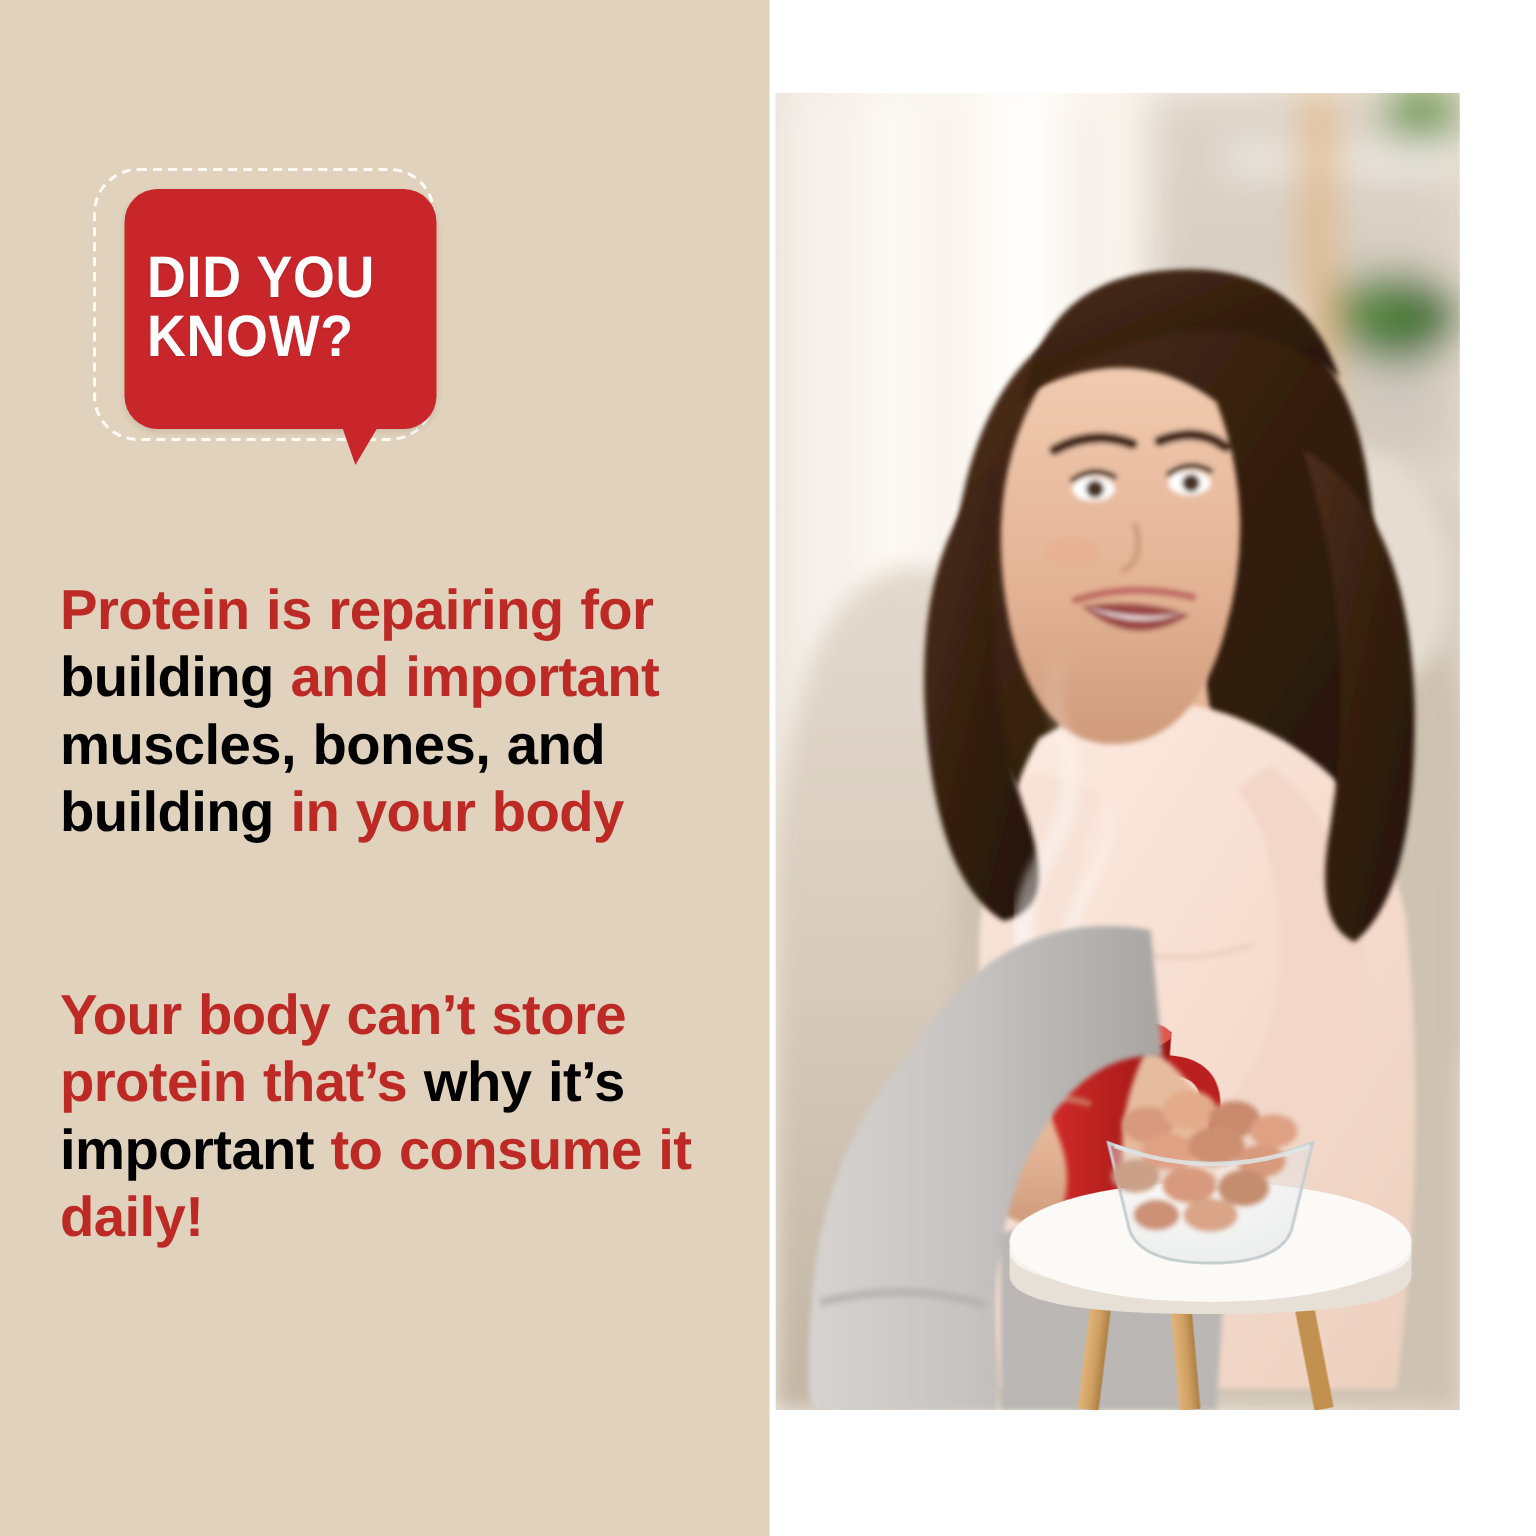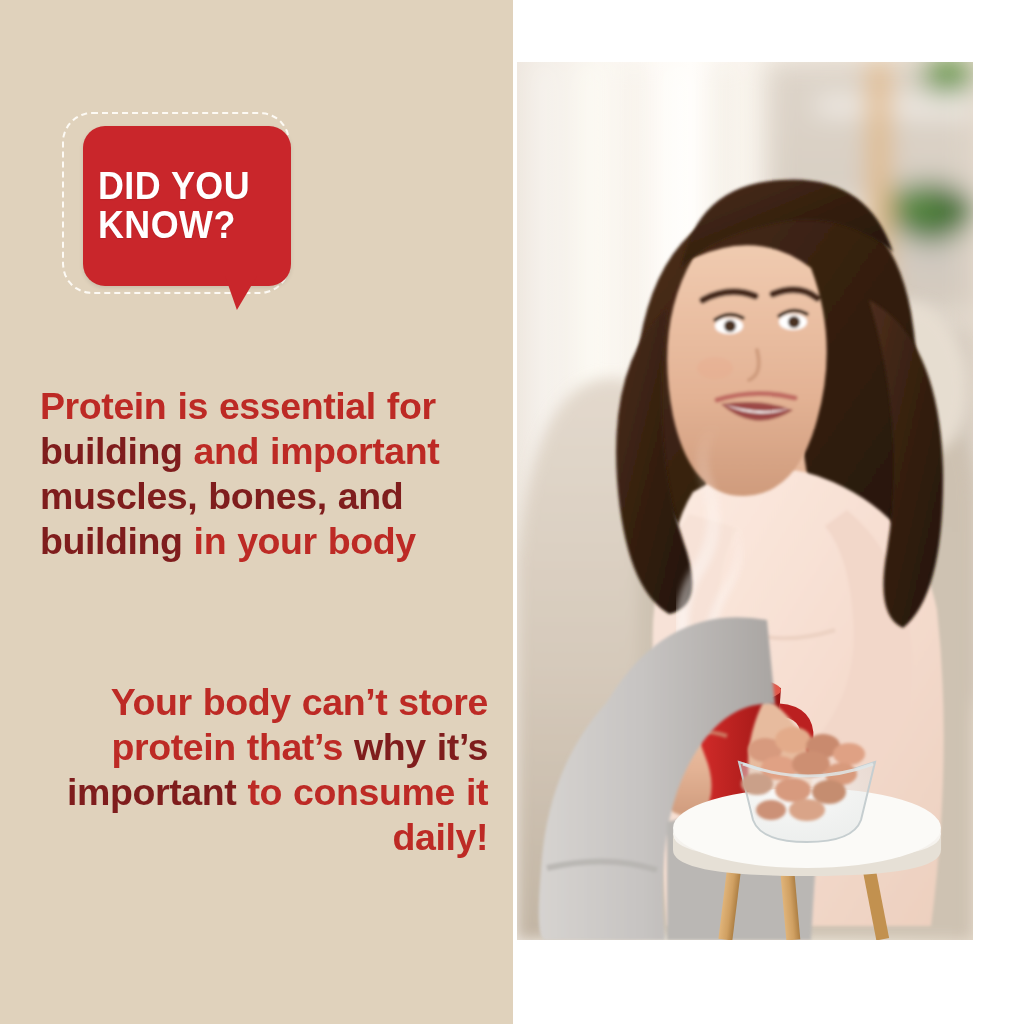--- a/index.html
+++ b/index.html
@@ -55,23 +55,23 @@
   
   .copy{
     position:absolute;left:40px;width:448px;
     font-family:"Liberation Sans", sans-serif;
     font-weight:bold;
     font-size:37.5px;line-height:1.20;
     letter-spacing:-0.4px;
     word-spacing:1px;
   }
   #para1{top:384px;}
-  #para2{top:680px;text-align:right;}
+  #para2{top:654px;}
   .r{color:#bd2a25;}
-  .k{color:#7f1d1d;}
+  .k{color:#000000;}
 
   
   .photo{
     position:absolute;left:517px;top:62px;width:456px;height:878px;
     overflow:hidden;background:#efe8e0;
   }
   .photo svg{display:block;width:456px;height:878px;}
 </style>
 </head>
 <body>
@@ -84,21 +84,21 @@
     <div class="bubble-dashed"></div>
     <div class="bubble-body"></div>
     <div class="bubble-tail"></div>
     <div class="bubble-text">
       <span>DID YOU</span>
       <span>KNOW?</span>
     </div>
   </div>
 
   <div class="copy" id="para1">
-    <span class="r">Protein is essential </span><span class="r">for </span><span class="k">building </span><span class="r">and </span><span class="r">important </span><span class="k">muscles, bones, and building </span><span class="r">in your body</span>
+    <span class="r">Protein is repairing </span><span class="r">for </span><span class="k">building </span><span class="r">and </span><span class="r">important </span><span class="k">muscles, bones, and building </span><span class="r">in your body</span>
   </div>
 
   <div class="copy" id="para2">
     <span class="r">Your body can’t store protein that’s </span><span class="k">why it’s important </span><span class="r">to consume it daily!</span>
   </div>
 
   <div class="photo">
     <svg viewBox="0 0 456 878" xmlns="http://www.w3.org/2000/svg">
       <defs>
         <linearGradient id="curtainG" x1="0" y1="0" x2="1" y2="0">

